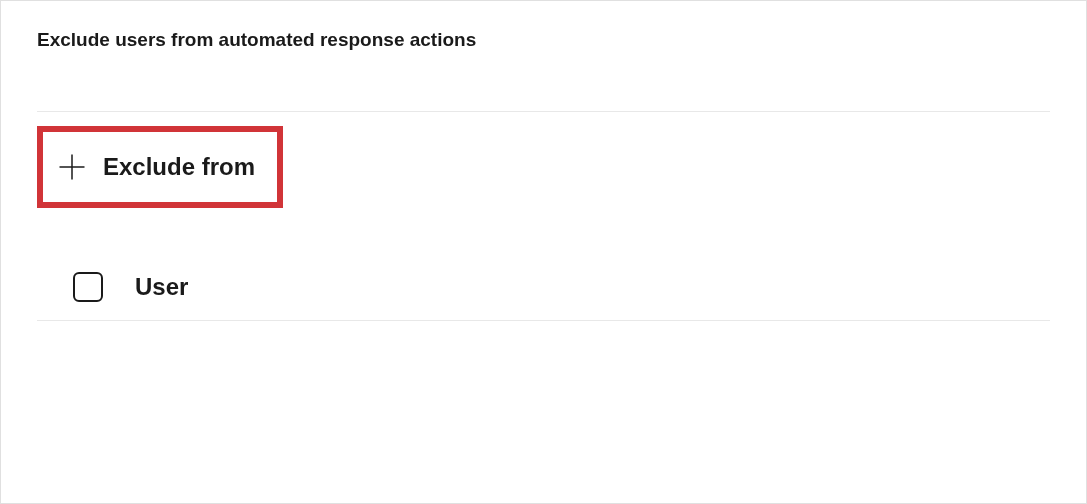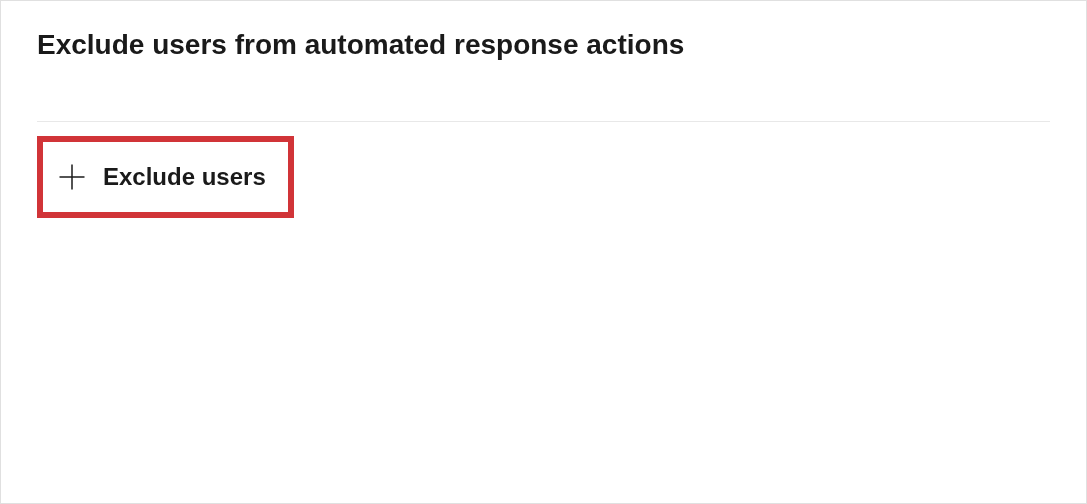--- a/index.html
+++ b/index.html
@@ -13,21 +13,21 @@
       width: 1087px;
       height: 504px;
       border: 1px solid #e0e0e0;
       padding: 0;
       color: #1a1a1a;
     }
     .panel {
       padding: 28px 36px 0 36px;
     }
     .page-title {
-      font-size: 28px;
+      font-size: 19px;
       font-weight: 600;
       color: #1a1a1a;
       margin-bottom: 60px;
     }
     .toolbar-wrapper {
       border-top: 1px solid #e8e8e8;
       padding-top: 0;
     }
     .toolbar {
       display: flex;
@@ -96,19 +96,23 @@
 
   <div class="toolbar-wrapper">
     <div class="toolbar">
       <button class="btn highlighted">
         <span class="icon">
           <svg viewBox="0 0 24 24" stroke-width="1.2">
             <line x1="12" y1="2" x2="12" y2="22"></line>
             <line x1="2" y1="12" x2="22" y2="12"></line>
           </svg>
         </span>
-        <span>Exclude users</span>
+        <span>Exclude from</span>
       </button>
 
     </div>
   </div>
 
+  <div class="table-header">
+    <span class="checkbox"></span>
+    <span class="col-label">User</span>
+  </div>
 </div>
 
 </body></html>

